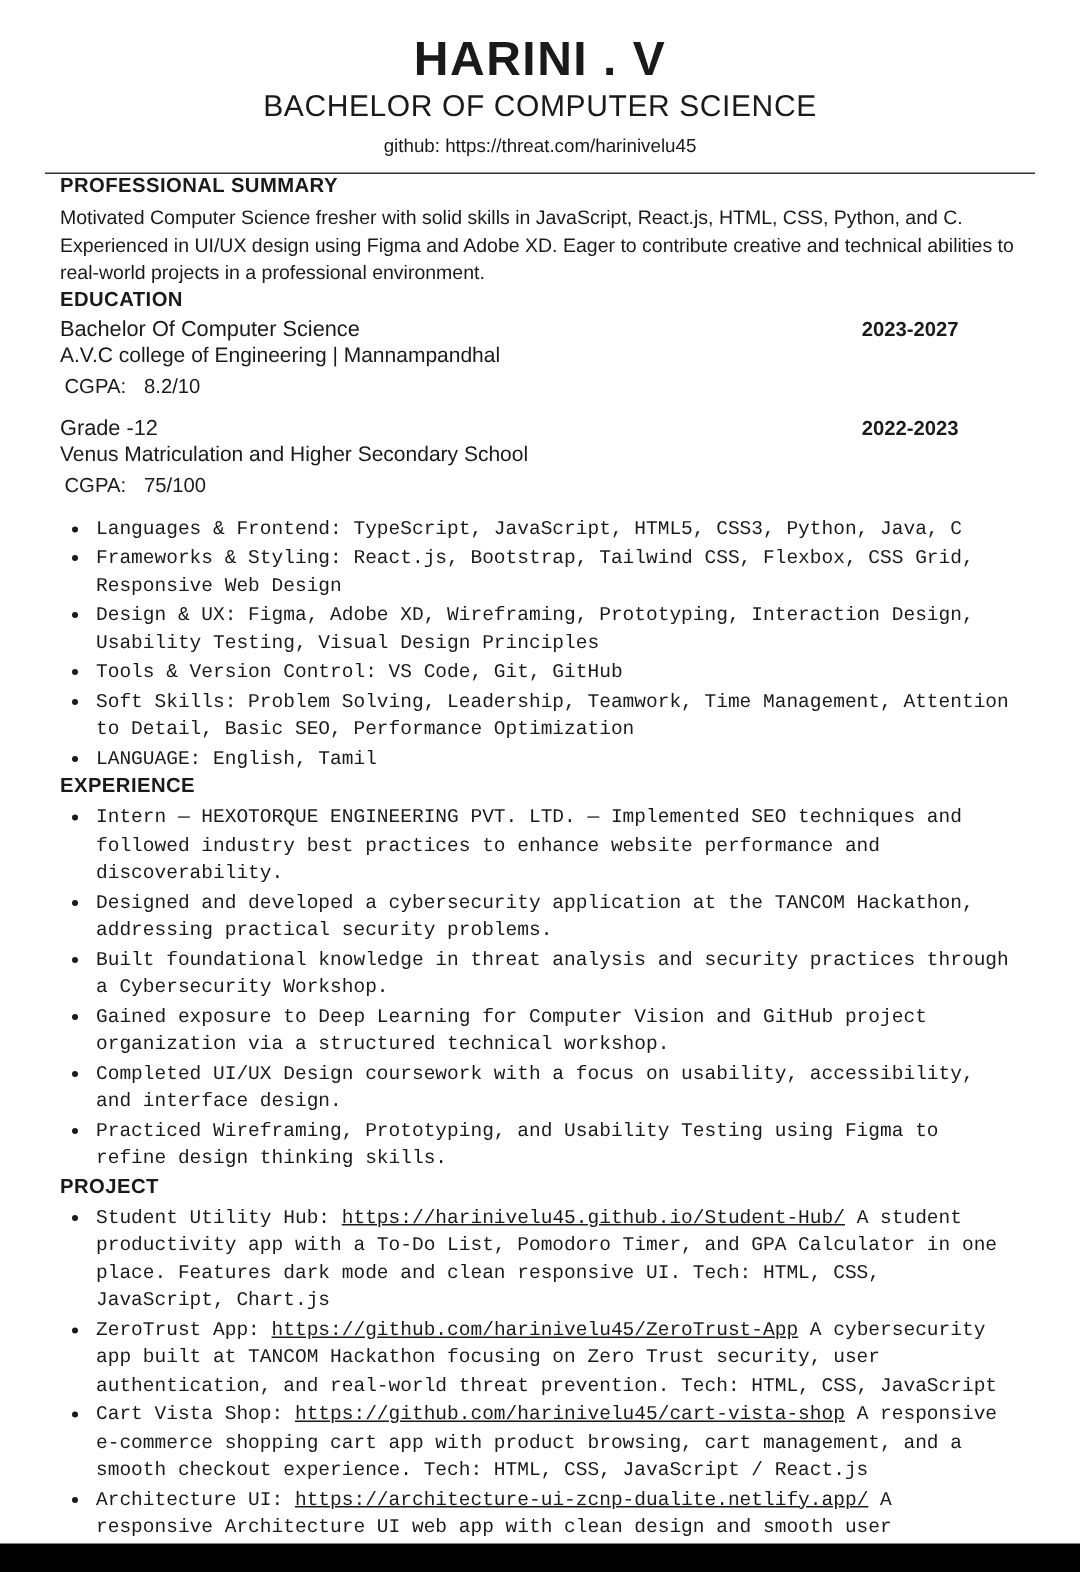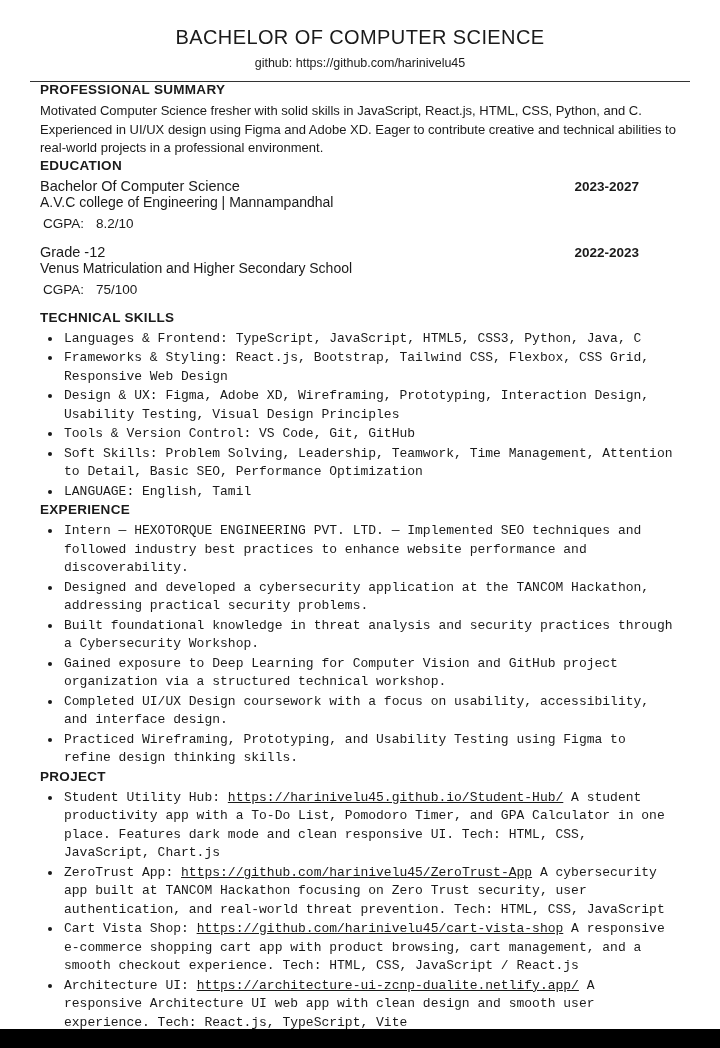--- a/index.html
+++ b/index.html
@@ -98,23 +98,24 @@
     background: #000000;
   }
 </style>
 </head>
 <body>
 
 <div class="page">
   <div class="content">
 
     <div class="header">
+      <h1 class="name">HARINI . V</h1>
       <div class="degree">BACHELOR OF COMPUTER SCIENCE</div>
       <div class="contact">
-        <div>github: https://github.com/harinivelu45</div>
+        <div>github: https://threat.com/harinivelu45</div>
       </div>
     </div>
     <hr class="divider">
 
     <div class="section">
       <div class="section-title">PROFESSIONAL SUMMARY</div>
       <p class="body-text">Motivated Computer Science fresher with solid skills in JavaScript, React.js, HTML, CSS, Python, and C. Experienced in UI/UX design using Figma and Adobe XD. Eager to contribute creative and technical abilities to real-world projects in a professional environment.</p>
     </div>
 
     <div class="section">
@@ -137,21 +138,20 @@
           <span class="edu-date">2022-2023</span>
         </div>
         <div class="edu-inst">Venus Matriculation and Higher Secondary School</div>
         <div class="edu-gpa">
           <span class="gpa-label">CGPA:</span><span class="gpa-value">75/100</span>
         </div>
       </div>
     </div>
 
     <div class="section">
-      <div class="section-title">TECHNICAL SKILLS</div>
       <ul class="bullets">
         <li>Languages &amp; Frontend: TypeScript, JavaScript, HTML5, CSS3, Python, Java, C</li>
         <li>Frameworks &amp; Styling: React.js, Bootstrap, Tailwind CSS, Flexbox, CSS Grid, Responsive Web Design</li>
         <li>Design &amp; UX: Figma, Adobe XD, Wireframing, Prototyping, Interaction Design, Usability Testing, Visual Design Principles</li>
         <li>Tools &amp; Version Control: VS Code, Git, GitHub</li>
         <li>Soft Skills: Problem Solving, Leadership, Teamwork, Time Management, Attention to Detail, Basic SEO, Performance Optimization</li>
         <li>LANGUAGE: English, Tamil</li>
       </ul>
     </div>
 

